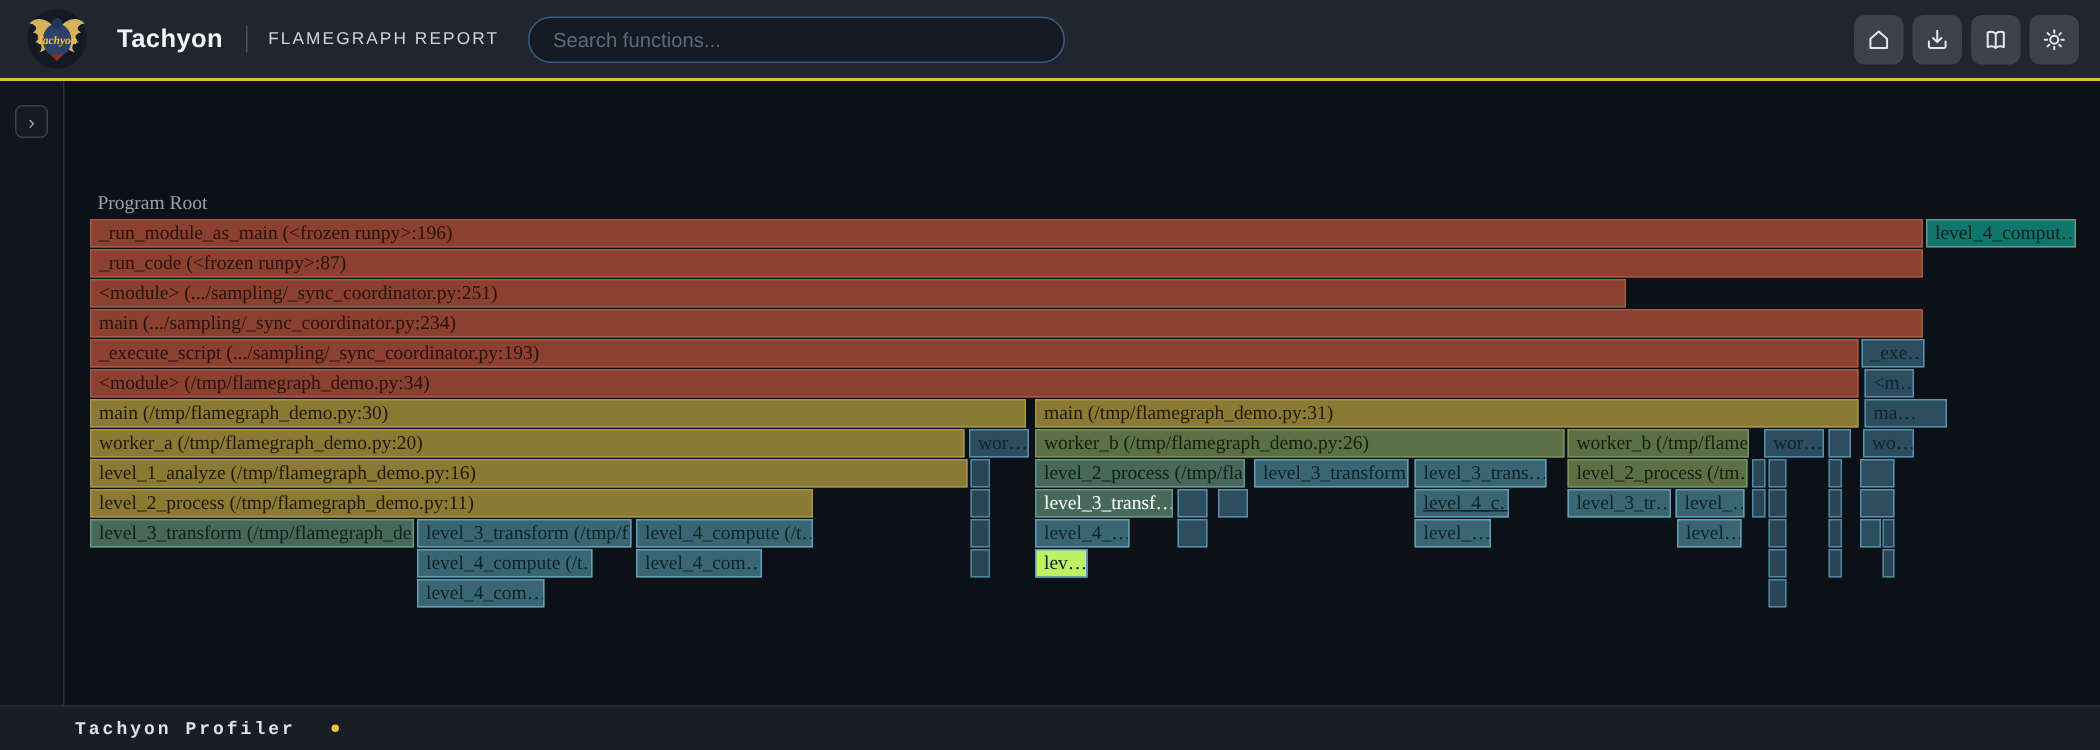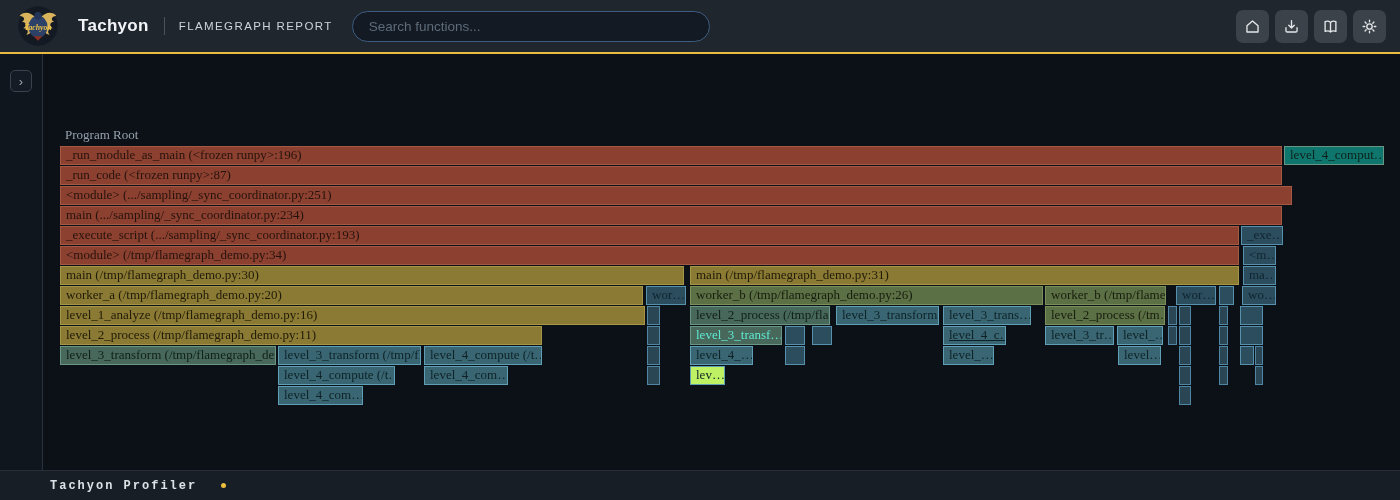--- a/index.html
+++ b/index.html
@@ -94,49 +94,49 @@
     <span>›</span>
   </button>
 </div>
 
 <div class="flame-area">
   <div class="root-label">Program Root</div>
   <div>
       <div class="blk" style="left: 60px; top: 92px; width: 1222px; height: 19px; background: rgb(139, 64, 48); border-color: rgb(165, 88, 68); color: rgb(38, 18, 12);">_run_module_as_main (&lt;frozen runpy&gt;:196)</div>
       <div class="blk" style="left: 1284px; top: 92px; width: 100px; height: 19px; background: #0f766e; border-color: rgb(105, 149, 132); color: rgb(16, 31, 25);">level_4_comput…</div>
       <div class="blk" style="left: 60px; top: 112px; width: 1222px; height: 19px; background: rgb(139, 64, 48); border-color: rgb(165, 88, 68); color: rgb(38, 18, 12);">_run_code (&lt;frozen runpy&gt;:87)</div>
-      <div class="blk" style="left: 60px; top: 132px; width: 1232px; height: 19px; background: rgb(139, 64, 48); border-color: rgb(165, 88, 68); color: rgb(38, 18, 12);">&lt;module&gt; (.../sampling/_sync_coordinator.py:251)</div>
+      <div class="blk" style="left: 60px; top: 132px; width: 1024px; height: 19px; background: rgb(139, 64, 48); border-color: rgb(165, 88, 68); color: rgb(38, 18, 12);">&lt;module&gt; (.../sampling/_sync_coordinator.py:251)</div>
       <div class="blk" style="left: 60px; top: 152px; width: 1222px; height: 19px; background: rgb(139, 64, 48); border-color: rgb(165, 88, 68); color: rgb(38, 18, 12);">main (.../sampling/_sync_coordinator.py:234)</div>
       <div class="blk" style="left: 60px; top: 172px; width: 1179px; height: 19px; background: rgb(139, 64, 48); border-color: rgb(165, 88, 68); color: rgb(38, 18, 12);">_execute_script (.../sampling/_sync_coordinator.py:193)</div>
       <div class="blk" style="left: 1241px; top: 172px; width: 42px; height: 19px; background: rgb(43, 77, 94); border-color: rgb(85, 144, 172); color: rgb(16, 36, 46); text-align: center;">_exe…</div>
       <div class="blk" style="left: 60px; top: 192px; width: 1179px; height: 19px; background: rgb(139, 64, 48); border-color: rgb(165, 88, 68); color: rgb(38, 18, 12);">&lt;module&gt; (/tmp/flamegraph_demo.py:34)</div>
       <div class="blk" style="left: 1243px; top: 192px; width: 33px; height: 19px; background: rgb(43, 77, 94); border-color: rgb(85, 144, 172); color: rgb(16, 36, 46);">&lt;m…</div>
       <div class="blk" style="left: 60px; top: 212px; width: 624px; height: 19px; background: rgb(138, 122, 51); border-color: rgb(165, 149, 71); color: rgb(32, 26, 9);">main (/tmp/flamegraph_demo.py:30)</div>
       <div class="blk" style="left: 690px; top: 212px; width: 549px; height: 19px; background: rgb(138, 122, 51); border-color: rgb(165, 149, 71); color: rgb(32, 26, 9);">main (/tmp/flamegraph_demo.py:31)</div>
-      <div class="blk" style="left: 1243px; top: 212px; width: 33px; height: 19px; background: rgb(43, 77, 94); border-color: rgb(85, 144, 172); color: rgb(16, 36, 46);">ma…</div>
+      <div class="blk" style="left: 1243px; top: 212px; width: 55px; height: 19px; background: rgb(43, 77, 94); border-color: rgb(85, 144, 172); color: rgb(16, 36, 46);">ma…</div>
       <div class="blk" style="left: 60px; top: 232px; width: 583px; height: 19px; background: rgb(138, 122, 51); border-color: rgb(165, 149, 71); color: rgb(32, 26, 9);">worker_a (/tmp/flamegraph_demo.py:20)</div>
       <div class="blk" style="left: 646px; top: 232px; width: 40px; height: 19px; background: rgb(43, 77, 94); border-color: rgb(85, 144, 172); color: rgb(16, 36, 46);">wor…</div>
       <div class="blk" style="left: 690px; top: 232px; width: 353px; height: 19px; background: rgb(92, 112, 69); border-color: rgb(123, 143, 90); color: rgb(23, 28, 14);">worker_b (/tmp/flamegraph_demo.py:26)</div>
       <div class="blk" style="left: 1045px; top: 232px; width: 121px; height: 19px; background: rgb(92, 112, 69); border-color: rgb(123, 143, 90); color: rgb(23, 28, 14);">worker_b (/tmp/flame…</div>
       <div class="blk" style="left: 1176px; top: 232px; width: 40px; height: 19px; background: rgb(43, 77, 94); border-color: rgb(85, 144, 172); color: rgb(16, 36, 46);">wor…</div>
       <div class="blk" style="left: 1219px; top: 232px; width: 15px; height: 19px; background: rgb(43, 77, 94); border-color: rgb(85, 144, 172); color: rgb(16, 36, 46);"></div>
       <div class="blk" style="left: 1242px; top: 232px; width: 34px; height: 19px; background: rgb(43, 77, 94); border-color: rgb(85, 144, 172); color: rgb(16, 36, 46);">wo…</div>
       <div class="blk" style="left: 60px; top: 252px; width: 585px; height: 19px; background: rgb(138, 122, 51); border-color: rgb(165, 149, 71); color: rgb(32, 26, 9);">level_1_analyze (/tmp/flamegraph_demo.py:16)</div>
       <div class="blk" style="left: 647px; top: 252px; width: 13px; height: 19px; background: rgb(42, 69, 84); border-color: rgb(79, 134, 163); color: rgb(16, 36, 46);"></div>
       <div class="blk" style="left: 690px; top: 252px; width: 140px; height: 19px; background: rgb(71, 104, 90); border-color: rgb(105, 149, 132); color: rgb(16, 31, 25);">level_2_process (/tmp/fla…</div>
       <div class="blk" style="left: 836px; top: 252px; width: 103px; height: 19px; background: rgb(57, 102, 114); border-color: rgb(95, 159, 181); color: rgb(14, 34, 39);">level_3_transform…</div>
       <div class="blk" style="left: 943px; top: 252px; width: 88px; height: 19px; background: rgb(57, 102, 114); border-color: rgb(95, 159, 181); color: rgb(14, 34, 39);">level_3_trans…</div>
       <div class="blk" style="left: 1045px; top: 252px; width: 120px; height: 19px; background: rgb(92, 112, 69); border-color: rgb(123, 143, 90); color: rgb(23, 28, 14);">level_2_process (/tm…</div>
       <div class="blk" style="left: 1168px; top: 252px; width: 9px; height: 19px; background: rgb(42, 69, 84); border-color: rgb(79, 134, 163); color: rgb(16, 36, 46);"></div>
       <div class="blk" style="left: 1179px; top: 252px; width: 12px; height: 19px; background: rgb(42, 69, 84); border-color: rgb(79, 134, 163); color: rgb(16, 36, 46);"></div>
       <div class="blk" style="left: 1219px; top: 252px; width: 9px; height: 19px; background: rgb(42, 69, 84); border-color: rgb(79, 134, 163); color: rgb(16, 36, 46);"></div>
       <div class="blk" style="left: 1240px; top: 252px; width: 23px; height: 19px; background: rgb(43, 77, 94); border-color: rgb(85, 144, 172); color: rgb(16, 36, 46);"></div>
       <div class="blk" style="left: 60px; top: 272px; width: 482px; height: 19px; background: rgb(138, 122, 51); border-color: rgb(165, 149, 71); color: rgb(32, 26, 9);">level_2_process (/tmp/flamegraph_demo.py:11)</div>
       <div class="blk" style="left: 647px; top: 272px; width: 13px; height: 19px; background: rgb(42, 69, 84); border-color: rgb(79, 134, 163); color: rgb(16, 36, 46);"></div>
-      <div class="blk" style="left: 690px; top: 272px; width: 92px; height: 19px; background: rgb(71, 104, 90); border-color: rgb(105, 149, 132); color: #5eead4;">level_3_transf…</div>
+      <div class="blk" style="left: 690px; top: 272px; width: 92px; height: 19px; background: rgb(71, 104, 90); border-color: rgb(105, 149, 132); color: #ffffff;">level_3_transf…</div>
       <div class="blk" style="left: 785px; top: 272px; width: 20px; height: 19px; background: rgb(43, 77, 94); border-color: rgb(85, 144, 172); color: rgb(16, 36, 46);"></div>
       <div class="blk" style="left: 812px; top: 272px; width: 20px; height: 19px; background: rgb(43, 77, 94); border-color: rgb(85, 144, 172); color: rgb(16, 36, 46);"></div>
       <div class="blk" style="left: 943px; top: 272px; width: 63px; height: 19px; background: rgb(57, 102, 114); border-color: rgb(95, 159, 181); color: rgb(14, 34, 39); text-decoration: underline;">level_4_c…</div>
       <div class="blk" style="left: 1045px; top: 272px; width: 69px; height: 19px; background: rgb(57, 102, 114); border-color: rgb(95, 159, 181); color: rgb(14, 34, 39);">level_3_tr…</div>
       <div class="blk" style="left: 1117px; top: 272px; width: 46px; height: 19px; background: rgb(57, 102, 114); border-color: rgb(95, 159, 181); color: rgb(14, 34, 39);">level_…</div>
       <div class="blk" style="left: 1168px; top: 272px; width: 9px; height: 19px; background: rgb(42, 69, 84); border-color: rgb(79, 134, 163); color: rgb(16, 36, 46);"></div>
       <div class="blk" style="left: 1179px; top: 272px; width: 12px; height: 19px; background: rgb(42, 69, 84); border-color: rgb(79, 134, 163); color: rgb(16, 36, 46);"></div>
       <div class="blk" style="left: 1219px; top: 272px; width: 9px; height: 19px; background: rgb(42, 69, 84); border-color: rgb(79, 134, 163); color: rgb(16, 36, 46);"></div>
       <div class="blk" style="left: 1240px; top: 272px; width: 23px; height: 19px; background: rgb(43, 77, 94); border-color: rgb(85, 144, 172); color: rgb(16, 36, 46);"></div>
       <div class="blk" style="left: 60px; top: 292px; width: 216px; height: 19px; background: rgb(71, 104, 90); border-color: rgb(105, 149, 132); color: rgb(16, 31, 25);">level_3_transform (/tmp/flamegraph_dem…</div>

